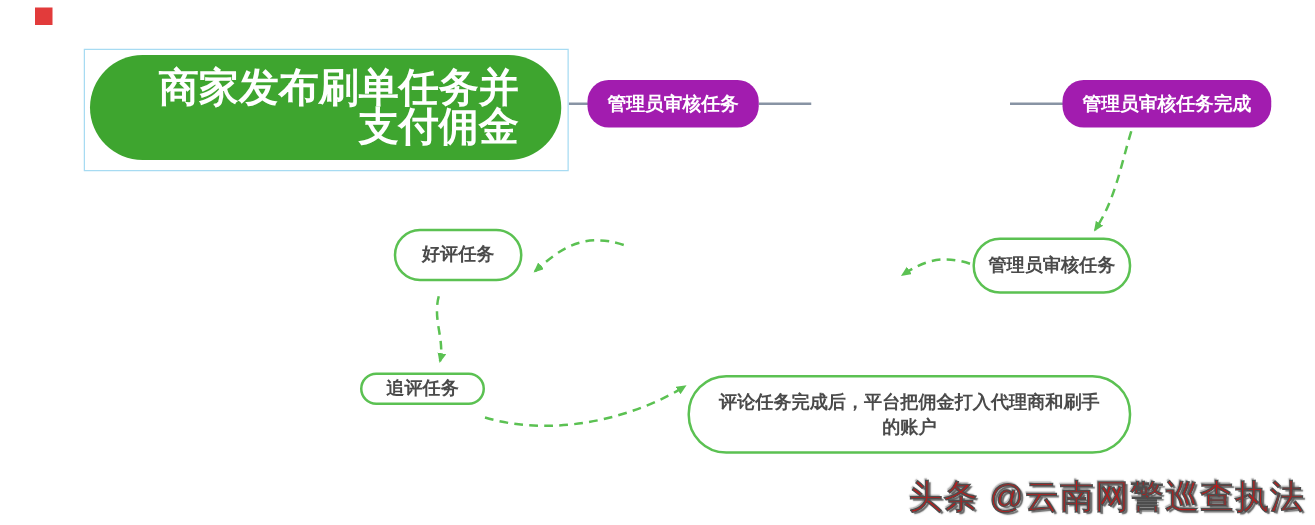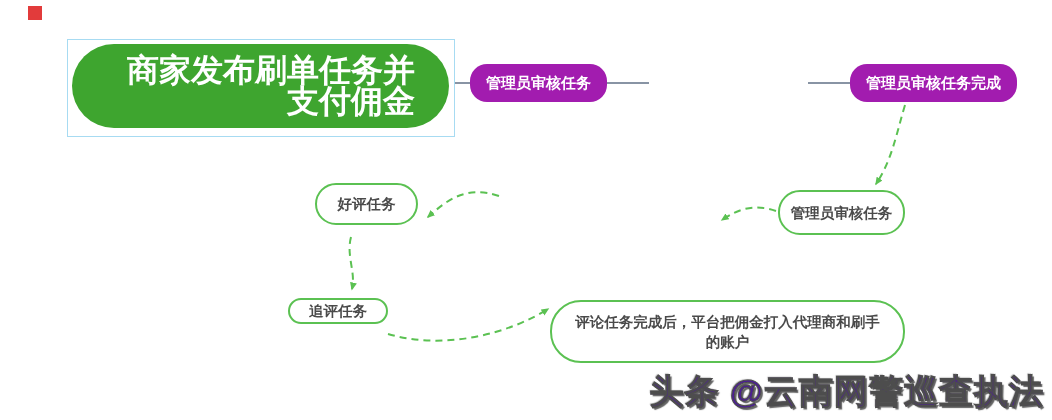--- a/index.html
+++ b/index.html
@@ -57,22 +57,22 @@
   #box-follow-up{left:288px;top:298px;width:100px;height:26px;border-radius:21px;}
   #box-commission{left:550px;top:300px;width:355px;height:63px;border-radius:31px;padding:4px 20px;}
   
   #connectors{
     position:absolute;left:0;top:0;width:1052px;height:420px;
     pointer-events:none;
   }
   
   .watermark{
     position:absolute;right:8px;bottom:5px;
-    font-size:34px;font-weight:bold;letter-spacing:1px;
-    color:#4c1d95;
+    font-size:27px;font-weight:normal;letter-spacing:1px;
+    color:#b91c1c;
     -webkit-text-stroke:1px #4d4d4d;
     text-shadow:2px 2px 1px rgba(70,70,70,0.85), -1px -1px 1px rgba(70,70,70,0.45);
     white-space:nowrap;
   }
 </style>
 </head>
 <body>
 
 <div id="canvas">
 

